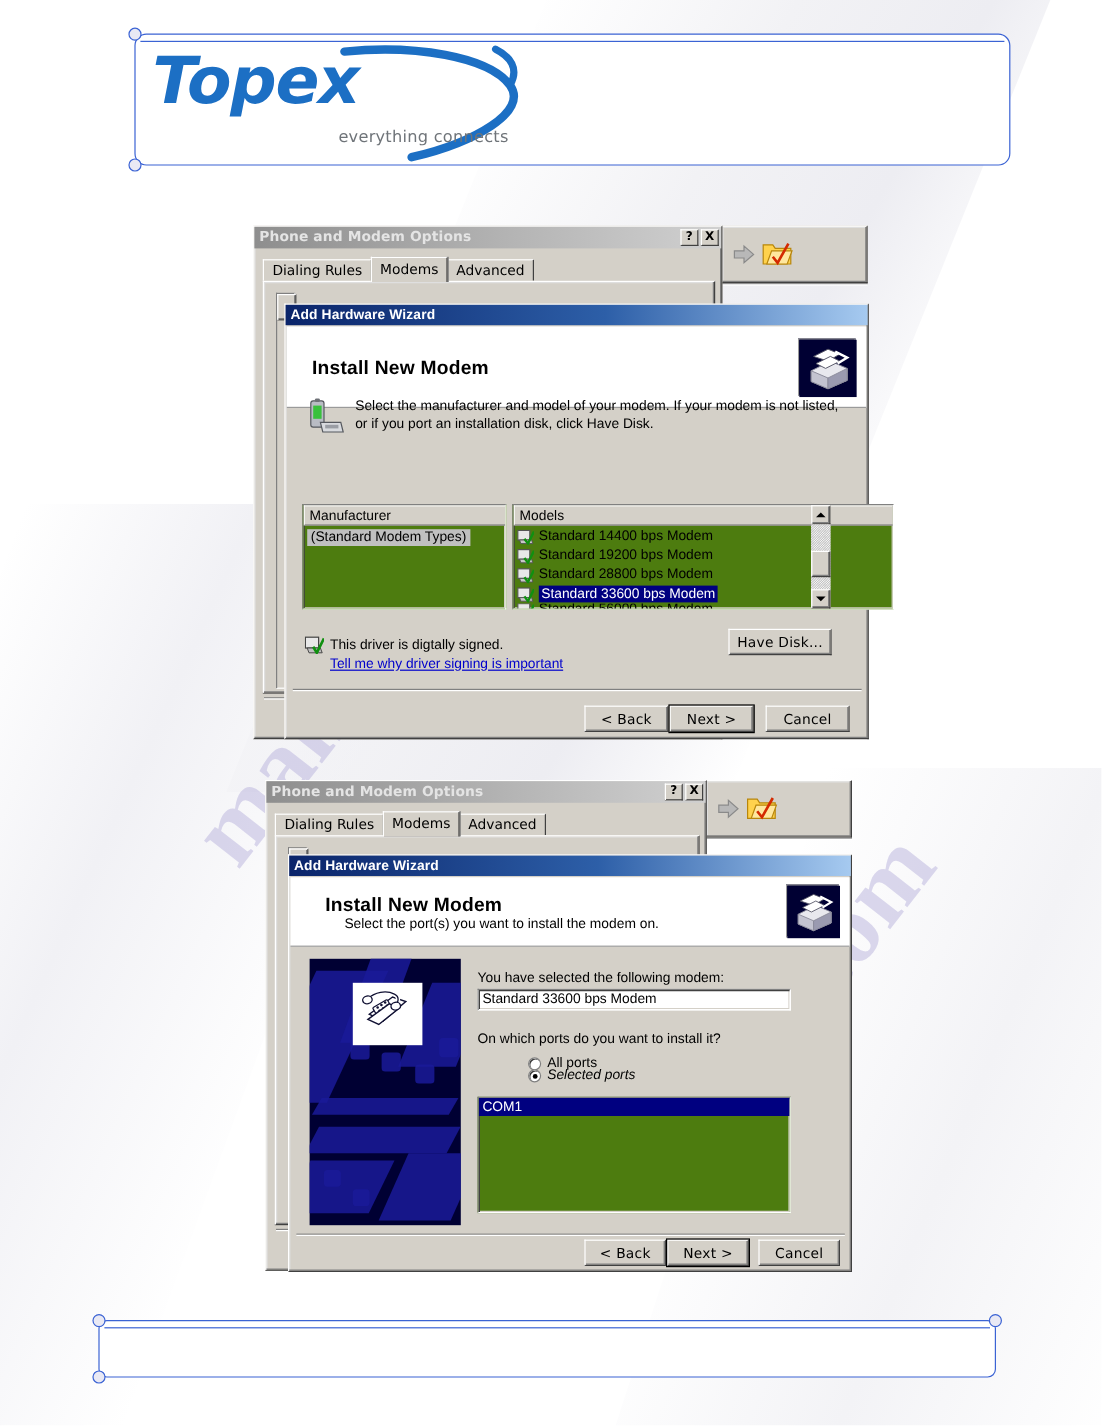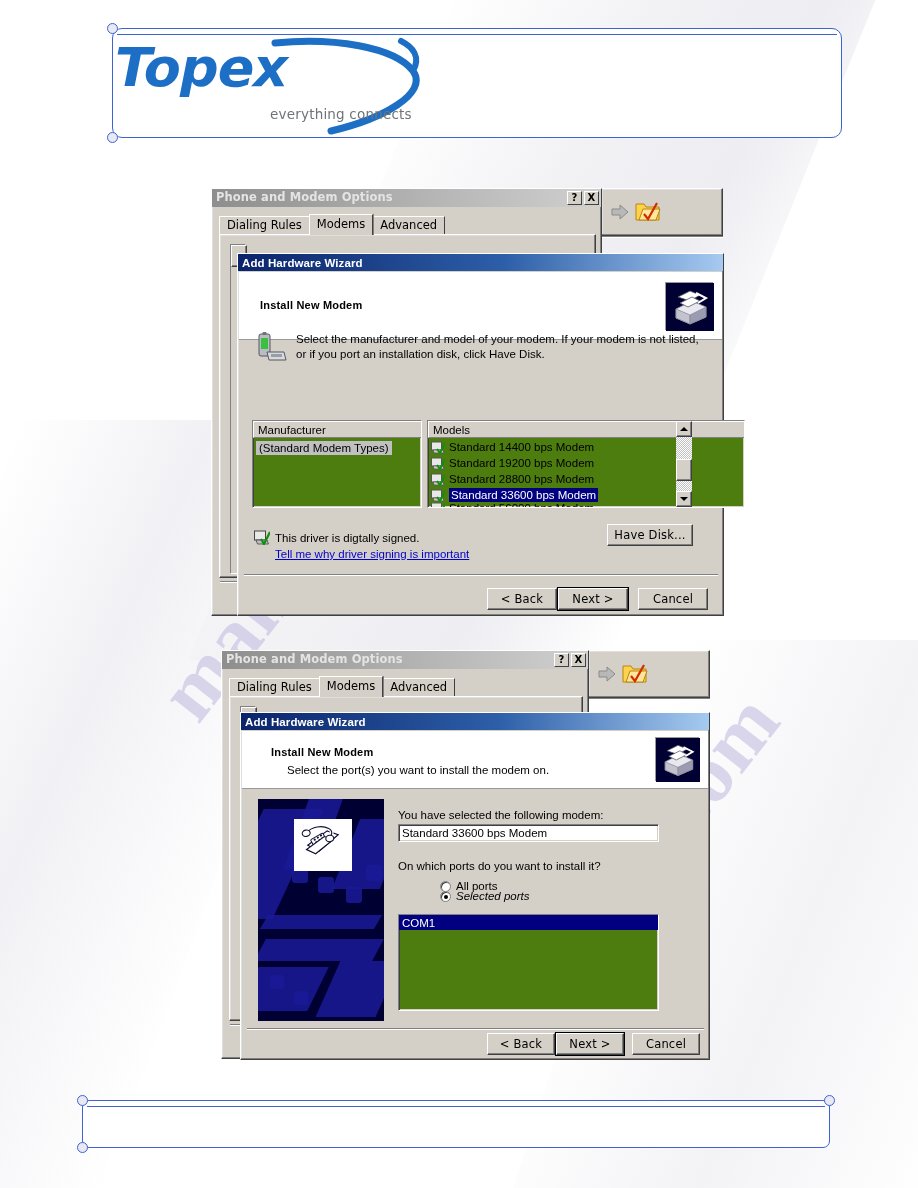--- a/index.html
+++ b/index.html
@@ -90,21 +90,21 @@
     background: #e9e9f4;
   }
   .doc-box .corner.tl { left: -6px; top: -6px; }
   .doc-box .corner.bl { left: -6px; bottom: -6px; }
   .doc-box .corner.tr { right: -6px; top: -6px; }
 
   #header-box { left: 112px; top: 28px; width: 730px; height: 110px; border-radius: 10px; }
   #footer-box { left: 82px; top: 1100px; width: 748px; height: 48px; border-radius: 7px; }
 
   
-  .logo-wrap { position: absolute; left: 2px; top: 10px; width: 300px; height: 90px; }
+  .logo-wrap { position: absolute; left: 14px; top: 10px; width: 300px; height: 90px; }
   .logo-text {
     position: absolute; left: 0; top: 2px;
     font-family: "DejaVu Sans", sans-serif;
     font-weight: bold; font-style: italic;
     font-size: 54px;
     color: #1c6fc4;
     letter-spacing: -1px;
     line-height: 1;
   }
   .logo-tag {
@@ -211,21 +211,21 @@
     display: flex; align-items: center;
     padding-left: 4px;
     letter-spacing: 0.1px;
   }
   .wiz-header {
     background: #ffffff;
     position: relative;
   }
   .wiz-h-title {
     position: absolute;
-    font-size: 11px; font-weight: bold; color: #000;
+    font-size: 16px; font-weight: bold; color: #000;
     letter-spacing: 0.2px;
   }
   .wiz-h-sub {
     position: absolute;
     font-size: 11.5px; color: #000;
   }
   .wiz-h-icon {
     position: absolute;
     background: #000033;
     border: 1px solid #9a9a9a;

